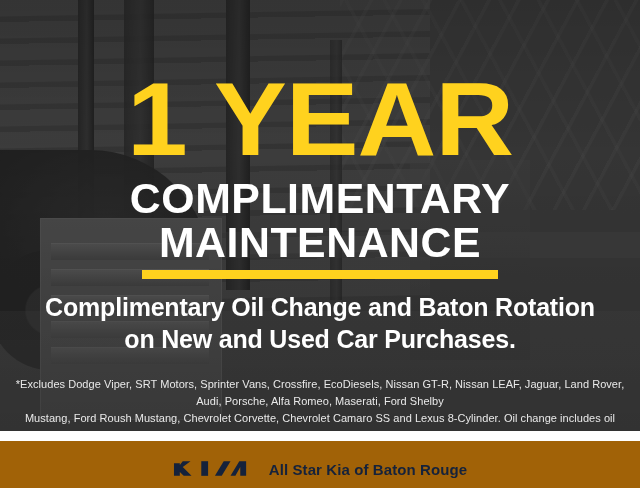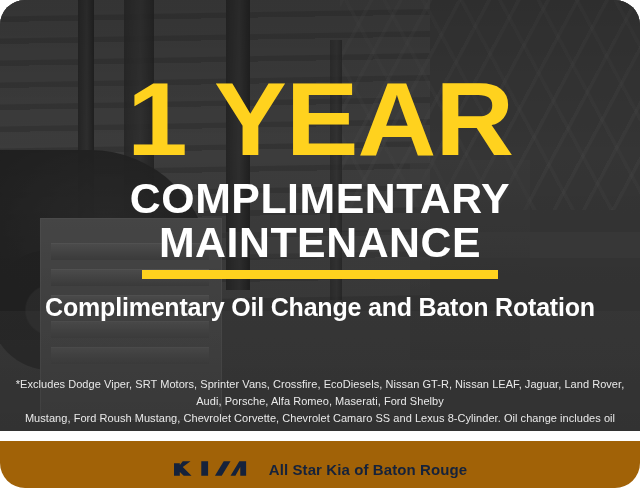--- a/index.html
+++ b/index.html
@@ -12,21 +12,20 @@
     font-family: "Liberation Sans", sans-serif;
     -webkit-font-smoothing: antialiased;
   }
 
   .ad-banner {
     position: relative;
     width: 640px;
     height: 488px;
     overflow: hidden;
     background: #ffffff;
-    border-radius: 25px;
   }
 
   
   .hero {
     position: absolute;
     left: 0;
     top: 0;
     width: 640px;
     height: 431px;
     overflow: hidden;
@@ -276,20 +275,21 @@
       <div class="headline-year">1 YEAR</div>
 
       <div class="headline-sub1">COMPLIMENTARY</div>
 
       <div class="headline-sub2">MAINTENANCE</div>
 
       <div class="divider"></div>
 
       <div class="tagline">
         <div>Complimentary Oil Change and Baton Rotation</div>
+        <div>on New and Used Car Purchases.</div>
       </div>
 
       <div class="disclaimer">
         <p>*Excludes Dodge Viper, SRT Motors, Sprinter Vans, Crossfire, EcoDiesels, Nissan GT-R, Nissan LEAF, Jaguar, Land Rover, Audi, Porsche, Alfa Romeo, Maserati, Ford Shelby</p>
         <p>Mustang, Ford Roush Mustang, Chevrolet Corvette, Chevrolet Camaro SS and Lexus 8-Cylinder. Oil change includes oil quantity based on manufacturer recommendations.</p>
       </div>
 
     </div>
   </div>
 

